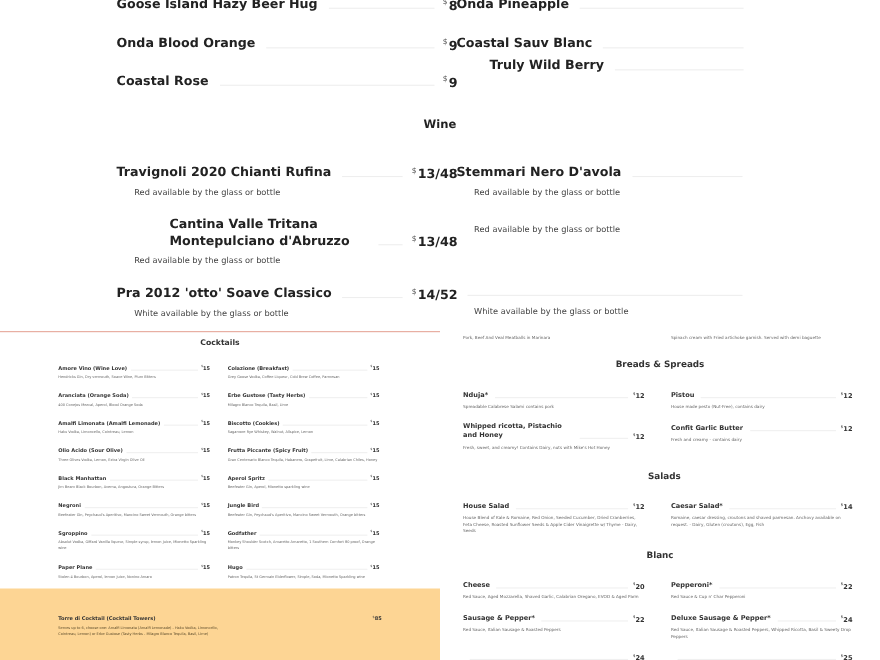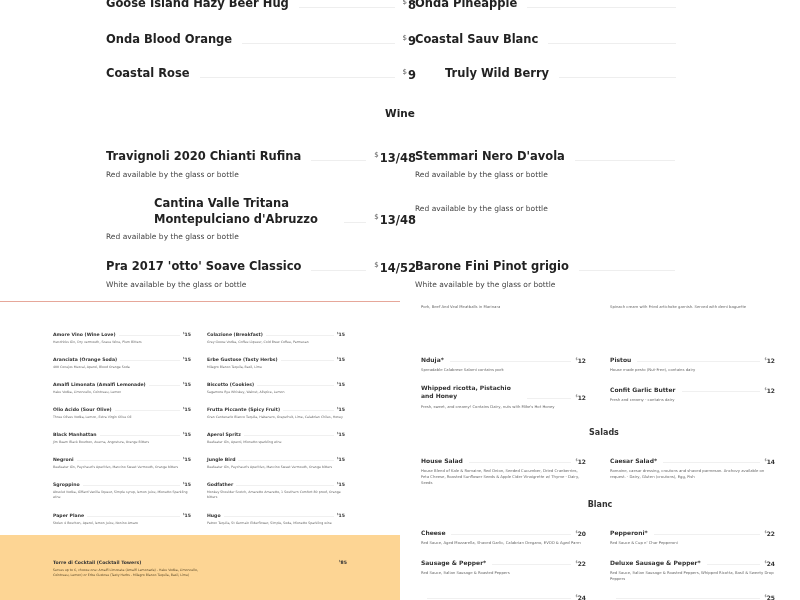--- a/index.html
+++ b/index.html
@@ -11,21 +11,21 @@
   #cocktail-panel { left: 0; top: 300px; width: 400px; height: 300px; }
   #food-panel { left: 400px; top: 300px; width: 400px; height: 300px; }
 
   
   .big-item { position: absolute; width: 310px; }
   .big-row { display: flex; align-items: flex-end; }
   .big-name { font-weight: bold; font-size: 11.5px; color: #222; line-height: 1.35; }
   .big-leader { flex: 1; border-bottom: 1px solid #eee; margin: 0 8px 4px 10px; min-width: 20px; }
   .big-price { font-weight: bold; font-size: 11.5px; color: #222; white-space: nowrap; }
   .big-price sup { font-size: 7px; font-weight: normal; color: #555; margin-right: 1px; vertical-align: 5px; }
-  .big-desc { font-size: 7.5px; color: #444; margin-top: 5px; }
+  .big-desc { font-size: 7.5px; color: #444; margin-top: 5px; margin-left: 16px; }
   .section-title-italic { position: absolute; left: 0; width: 800px; top: 107px; text-align: center; font-weight: bold; font-size: 10.5px; color: #222; }
 
   
   .divider-line { position: absolute; left: 0; top: 1px; width: 400px; height: 1px; background: #e6a79a; }
   .small-title { position: absolute; text-align: center; font-weight: bold; color: #333; }
   .c-item { position: absolute; width: 138px; }
   .c-row { display: flex; align-items: flex-end; }
   .c-name { font-weight: bold; font-size: 4.6px; color: #333; white-space: nowrap; }
   .c-leader { flex: 1; border-bottom: 1px solid #f0f0f0; margin: 0 3px 1px 3px; min-width: 6px; }
   .c-price { font-weight: bold; font-size: 4.6px; color: #333; white-space: nowrap; }
@@ -76,21 +76,21 @@
       <span class="big-price"><sup>$</sup><span>9</span></span>
     </div>
   </div>
   <div class="big-item" style="left:106px; top:66px;">
     <div class="big-row">
       <span class="big-name">Coastal Rose</span>
       <span class="big-leader"></span>
       <span class="big-price"><sup>$</sup><span>9</span></span>
     </div>
   </div>
-  <div class="big-item" style="left:415px; top:66px;padding-left:30px;">
+  <div class="big-item" style="left:415px; top:52px;padding-left:30px;">
     <div class="big-row">
       <span class="big-name">Truly Wild Berry</span>
       <span class="big-leader"></span>
       <span class="big-price"><sup>$</sup><span>7</span></span>
     </div>
   </div>
 
   <div class="section-title-italic">Wine</div>
 
   <div class="big-item" style="left:106px; top:149px;">
@@ -115,38 +115,38 @@
       <span class="big-leader"></span>
       <span class="big-price"><sup>$</sup><span>13/48</span></span>
     </div>
     <div class="big-desc">Red available by the glass or bottle</div>
   </div>
   <div class="big-item" style="left:415px; top:199px;">
     <div class="big-desc">Red available by the glass or bottle</div>
   </div>
   <div class="big-item" style="left:106px; top:259px;">
     <div class="big-row">
-      <span class="big-name">Pra 2017 'otto' Soave Classico</span>
+      <span class="big-name">Pra 2012 'otto' Soave Classico</span>
       <span class="big-leader"></span>
       <span class="big-price"><sup>$</sup><span>14/52</span></span>
     </div>
     <div class="big-desc">White available by the glass or bottle</div>
   </div>
   <div class="big-item" style="left:415px; top:259px;">
     <div class="big-row">
-      <span class="big-name">Barone Fini Pinot grigio</span>
       <span class="big-leader"></span>
       <span class="big-price"><sup>$</sup><span>13/48</span></span>
     </div>
     <div class="big-desc">White available by the glass or bottle</div>
   </div>
 </div>
 
 <div class="panel" id="cocktail-panel">
   <div class="divider-line"></div>
+  <div class="small-title" style="left:0; width:400px; top:8px; font-size:7px;">Cocktails</div>
 
   <div class="c-item" style="left:53px; top:31px;">
     <div class="c-row">
         <span class="c-name">Amore Vino (Wine Love)</span>
         <span class="c-leader"></span>
         <span class="c-price"><sup>$</sup><span>15</span></span>
       </div>
     <div class="c-desc">Hendricks Gin, Dry vermouth, Soave Wine, Plum Bitters</div>
   </div>
   <div class="c-item" style="left:207px; top:31px;">
@@ -279,20 +279,21 @@
         </div>
       <div class="c-desc" style="max-width:150px; color:#5a4a2a;">Serves up to 6, choose one: Amalfi Limonata (Amalfi Lemonade) - Haku Vodka, Limoncello, Cointreau, Lemon) or Erbe Gustose (Tasty Herbs - Milagro Blanco Tequila, Basil, Lime)</div>
     </div>
   </div>
 </div>
 
 <div class="panel" id="food-panel">
   <div class="f-top-desc" style="left:21px; top:4px;">Pork, Beef And Veal Meatballs in Marinara</div>
   <div class="f-top-desc" style="left:210px; top:4px;">Spinach cream with Fried artichoke garnish. Served with demi baguette</div>
 
+  <div class="small-title" style="left:0; width:400px; top:27px; font-size:8px;">Breads &amp; Spreads</div>
 
   <div class="f-item" style="left:21px; top:56px;">
     <div class="f-row">
         <span class="f-name">Nduja*</span>
         <span class="f-leader"></span>
         <span class="f-price"><sup>$</sup><span>12</span></span>
       </div>
     <div class="f-desc">Spreadable Calabrese Salami contains pork</div>
   </div>
   <div class="f-item" style="left:210px; top:56px;">

